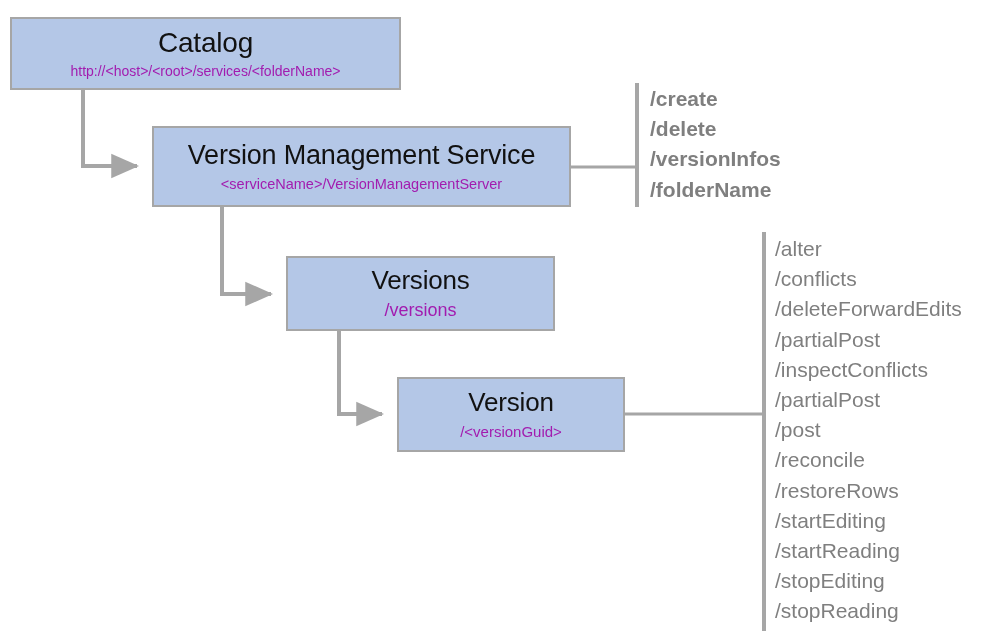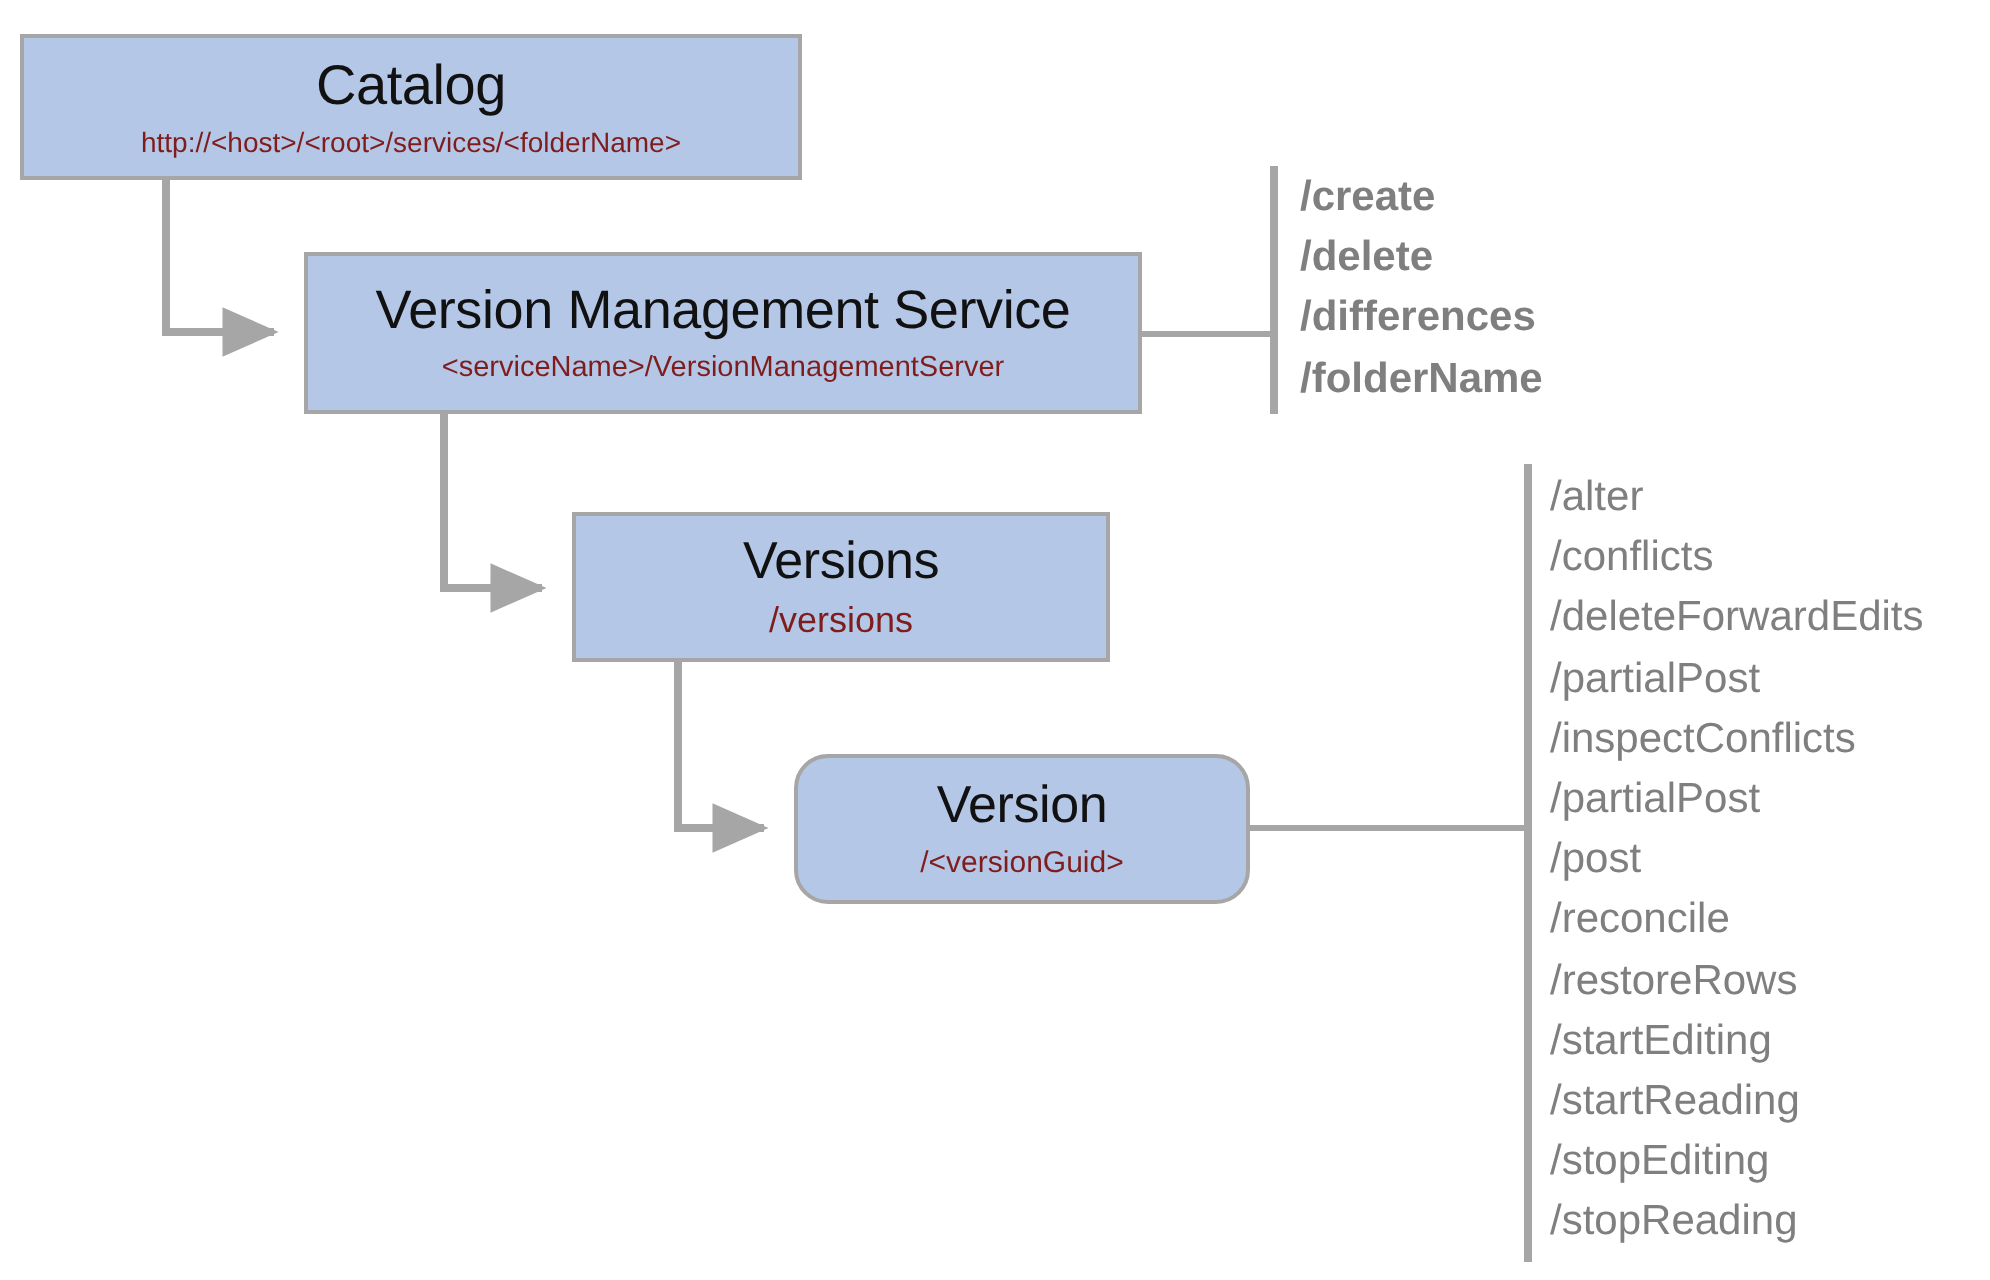--- a/index.html
+++ b/index.html
@@ -44,40 +44,40 @@
   .node-title {
     font-size: 27px;
     font-weight: 400;
     color: #111111;
     letter-spacing: -0.2px;
     white-space: nowrap;
   }
   .node-subtitle {
     font-size: 14.5px;
     font-weight: 400;
-    color: #7f1d1d;
+    color: #a21caf;
     margin-top: 7px;
     white-space: nowrap;
   }
   #node-catalog {
     left: 10px; top: 17px; width: 391px; height: 73px;
   }
   #node-catalog .node-title { font-size: 28px; }
   #node-catalog .node-subtitle { font-size: 14px; }
   #node-version-management-service {
     left: 152px; top: 126px; width: 419px; height: 81px;
   }
   #node-version-management-service .node-title { font-size: 27px; }
   #node-versions {
     left: 286px; top: 256px; width: 269px; height: 75px;
   }
   #node-versions .node-title { font-size: 26px; text-align: right; }
   #node-versions .node-subtitle { font-size: 18px; }
   #node-version {
-    left: 397px; top: 377px; width: 228px; height: 75px; border-radius: 17px;
+    left: 397px; top: 377px; width: 228px; height: 75px;
   }
   #node-version .node-title { font-size: 26px; }
   #node-version .node-subtitle { font-size: 15px; }
 
   .endpoint-list {
     position: absolute;
     display: flex;
     flex-direction: column;
     color: #7f7f7f;
   }
@@ -153,21 +153,21 @@
   </div>
 
   <div class="node-box" id="node-version">
     <div class="node-title">Version</div>
     <div class="node-subtitle">/&lt;versionGuid&gt;</div>
   </div>
 
   <div class="endpoint-list" id="endpoint-list-service">
       <div class="endpoint-item">/create</div>
       <div class="endpoint-item">/delete</div>
-      <div class="endpoint-item">/differences</div>
+      <div class="endpoint-item">/versionInfos</div>
       <div class="endpoint-item">/folderName</div>
     </div>
 
   <div class="endpoint-list" id="endpoint-list-version">
       <div class="endpoint-item">/alter</div>
       <div class="endpoint-item">/conflicts</div>
       <div class="endpoint-item">/deleteForwardEdits</div>
       <div class="endpoint-item">/partialPost</div>
       <div class="endpoint-item">/inspectConflicts</div>
       <div class="endpoint-item">/partialPost</div>

